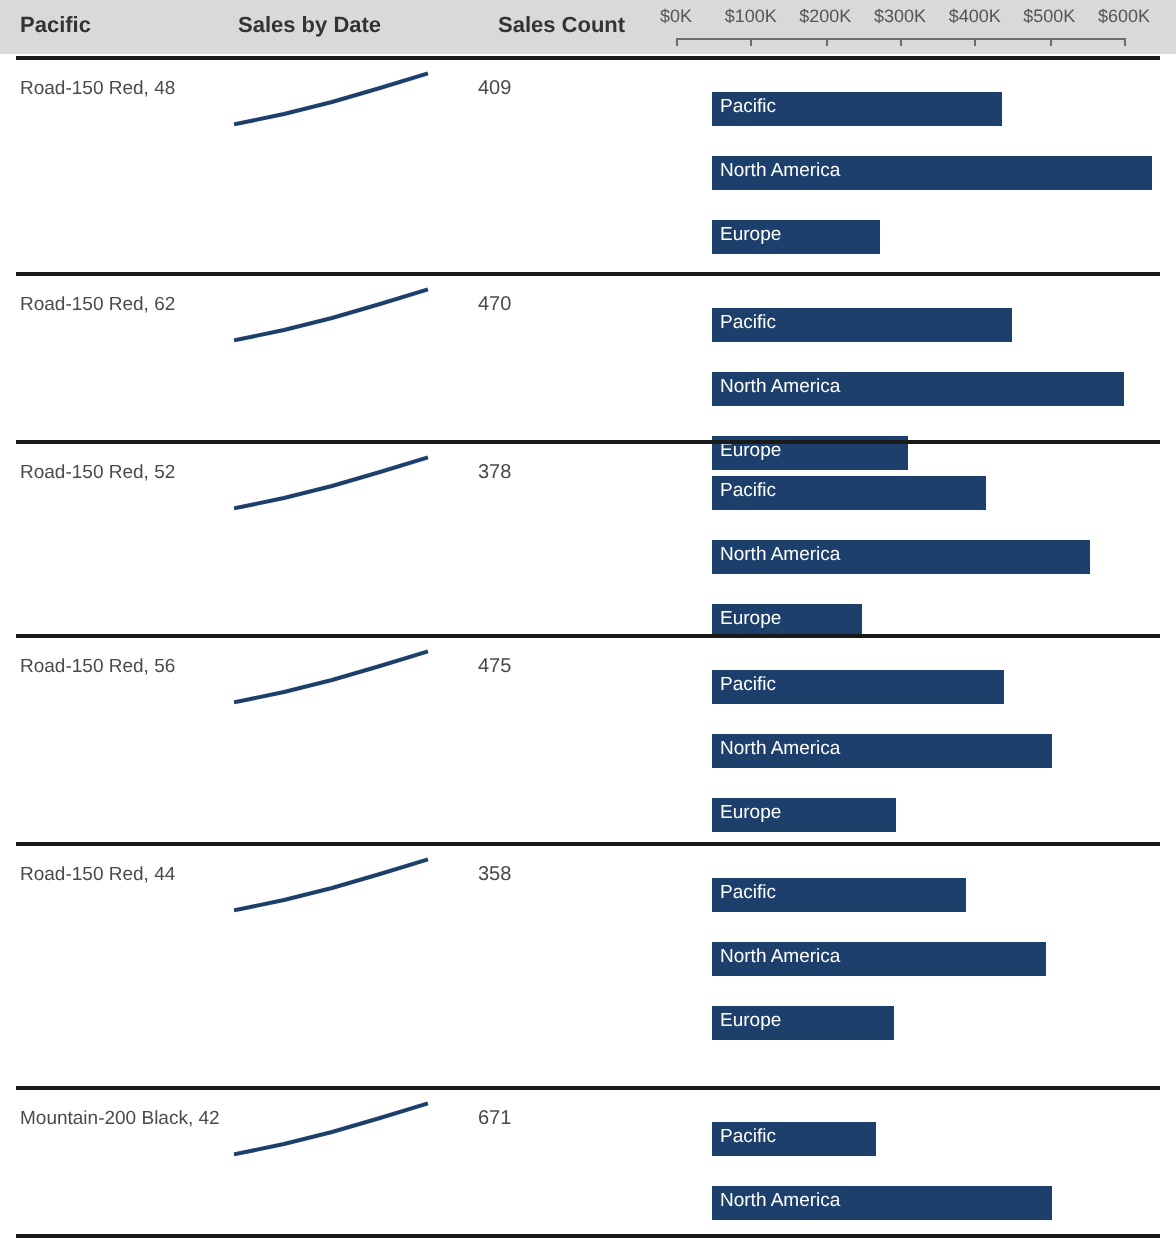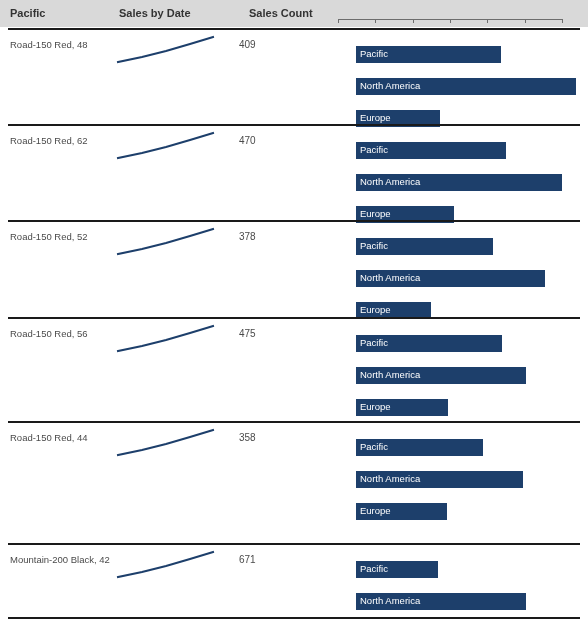--- a/index.html
+++ b/index.html
@@ -156,20 +156,29 @@
 <body>
 
 <div id="report">
 
   <div class="header-row">
     <div class="header-cell hdr-product">Pacific</div>
     <div class="header-cell hdr-sales">Sales by Date</div>
     <div class="header-cell hdr-order">Sales Count</div>
 
     <div class="axis" id="axis">
+      <div class="axis-labels" id="axis-labels">
+          <div class="axis-tick-label" style="left: 8px;">$0K</div>
+          <div class="axis-tick-label" style="left: 45.3333px;">$100K</div>
+          <div class="axis-tick-label" style="left: 82.6667px;">$200K</div>
+          <div class="axis-tick-label" style="left: 120px;">$300K</div>
+          <div class="axis-tick-label" style="left: 157.333px;">$400K</div>
+          <div class="axis-tick-label" style="left: 194.667px;">$500K</div>
+          <div class="axis-tick-label" style="left: 232px;">$600K</div>
+        </div>
       <div class="axis-line"></div>
     <div class="axis-tick" style="left: 8px;"></div>
         <div class="axis-tick" style="left: 45.3333px;"></div>
         <div class="axis-tick" style="left: 82.6667px;"></div>
         <div class="axis-tick" style="left: 120px;"></div>
         <div class="axis-tick" style="left: 157.333px;"></div>
         <div class="axis-tick" style="left: 194.667px;"></div>
         <div class="axis-tick" style="left: 232px;"></div>
       </div>
   </div>
@@ -187,21 +196,21 @@
             <span class="bar-label">Pacific</span>
           </div>
           <div class="bar" style="top: 50px; width: 220px; background: rgb(29, 63, 107);">
             <span class="bar-label">North America</span>
           </div>
           <div class="bar" style="top: 82px; width: 84px; background: rgb(29, 63, 107);">
             <span class="bar-label">Europe</span>
           </div>
         </div>
       </div>
-      <div class="row" style="top: 124px; height: 96px; padding-left: 12px;">
+      <div class="row" style="top: 136px; height: 96px; padding-left: 12px;">
         <div class="row-sep"></div>
         <div class="cell-product">Road-150 Red, 62</div>
         <svg class="sparkline" viewBox="0 0 100 36" preserveAspectRatio="none">
           <polyline points="2,30 26,25 50,19 74,12 97,5" fill="none" stroke="#1d3f6b" stroke-width="2" stroke-linecap="square"></polyline>
         </svg>
         <div class="cell-order">470</div>
         <div class="bars">
           <div class="bar" style="top: 18px; width: 150px; background: rgb(29, 63, 107);">
             <span class="bar-label">Pacific</span>
           </div>

